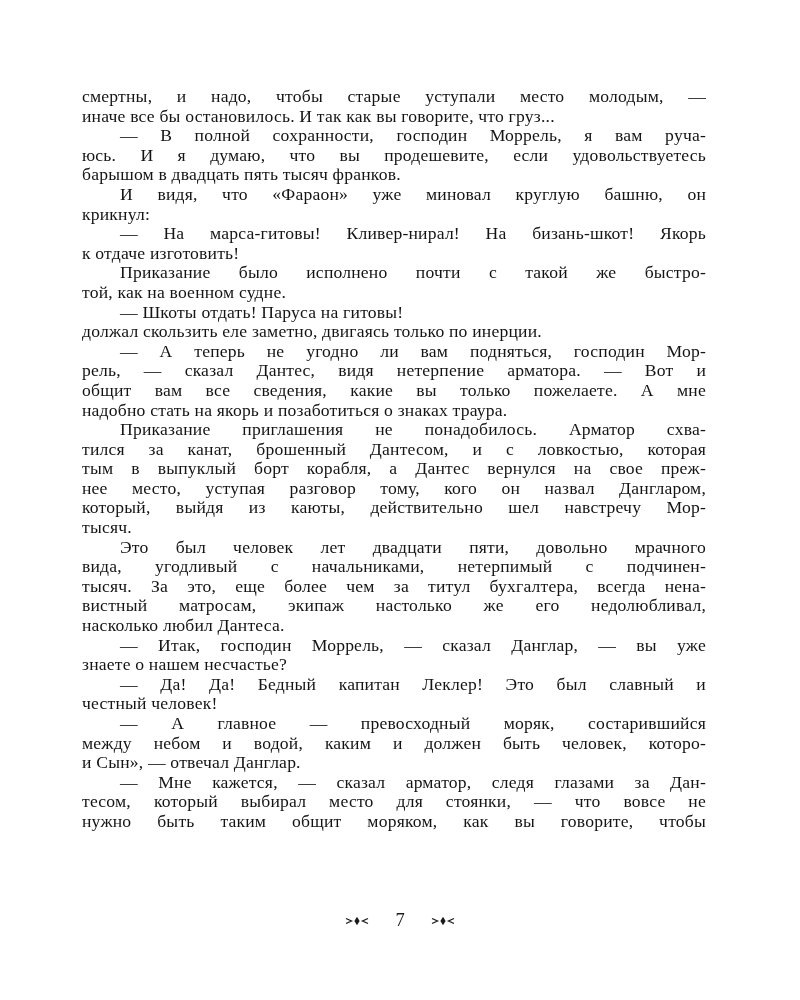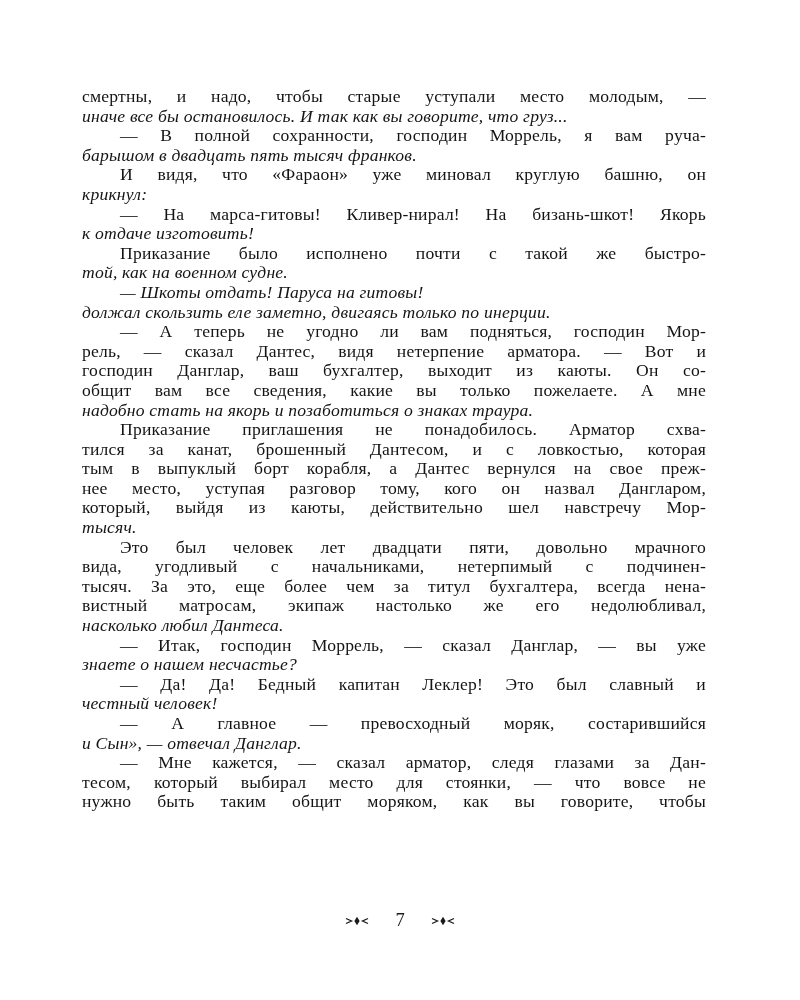--- a/index.html
+++ b/index.html
@@ -23,21 +23,21 @@
     line-height: 19.6px;
     letter-spacing: 0.2px;
   }
   .line {
     text-align: justify;
     text-align-last: justify;
     white-space: nowrap;      
     overflow: visible;
   }
   .line { white-space: normal; } 
-  .line.end { text-align-last: left; font-style: italic; }
+  .line.end { text-align-last: left; }
   .line.indent { text-indent: 38px; }
   .footer {
     position: absolute;
     left: 0; top: 910px;
     width: 800px;
     display: flex;
     justify-content: center;
     align-items: center;
     gap: 26px;
   }
@@ -50,50 +50,51 @@
 </style>
 </head>
 <body>
 
 <div class="sheet">
 
   <div class="page-text">
       <div class="line">смертны, и надо, чтобы старые уступали место молодым, —</div>
       <div class="line end">иначе все бы остановилось. И так как вы говорите, что груз...</div>
       <div class="line indent">— В полной сохранности, господин Моррель, я вам руча-</div>
+      <div class="line">юсь. И я думаю, что вы продешевите, если удовольствуетесь</div>
       <div class="line end">барышом в двадцать пять тысяч франков.</div>
       <div class="line indent">И видя, что «Фараон» уже миновал круглую башню, он</div>
       <div class="line end">крикнул:</div>
       <div class="line indent">— На марса-гитовы! Кливер-нирал! На бизань-шкот! Якорь</div>
       <div class="line end">к отдаче изготовить!</div>
       <div class="line indent">Приказание было исполнено почти с такой же быстро-</div>
       <div class="line end">той, как на военном судне.</div>
       <div class="line indent end">— Шкоты отдать! Паруса на гитовы!</div>
       <div class="line end">должал скользить еле заметно, двигаясь только по инерции.</div>
       <div class="line indent">— А теперь не угодно ли вам подняться, господин Мор-</div>
       <div class="line">рель, — сказал Дантес, видя нетерпение арматора. — Вот и</div>
-      <div class="line">господин Данглар, ваш бухгалтер, выходит из каюты. Он со-</div>
       <div class="line">общит вам все сведения, какие вы только пожелаете. А мне</div>
       <div class="line end">надобно стать на якорь и позаботиться о знаках траура.</div>
       <div class="line indent">Приказание приглашения не понадобилось. Арматор схва-</div>
       <div class="line">тился за канат, брошенный Дантесом, и с ловкостью, которая</div>
       <div class="line">тым в выпуклый борт корабля, а Дантес вернулся на свое преж-</div>
       <div class="line">нее место, уступая разговор тому, кого он назвал Дангларом,</div>
       <div class="line">который, выйдя из каюты, действительно шел навстречу Мор-</div>
       <div class="line end">тысяч.</div>
       <div class="line indent">Это был человек лет двадцати пяти, довольно мрачного</div>
       <div class="line">вида, угодливый с начальниками, нетерпимый с подчинен-</div>
       <div class="line">тысяч. За это, еще более чем за титул бухгалтера, всегда нена-</div>
       <div class="line">вистный матросам, экипаж настолько же его недолюбливал,</div>
       <div class="line end">насколько любил Дантеса.</div>
       <div class="line indent">— Итак, господин Моррель, — сказал Данглар, — вы уже</div>
       <div class="line end">знаете о нашем несчастье?</div>
       <div class="line indent">— Да! Да! Бедный капитан Леклер! Это был славный и</div>
       <div class="line end">честный человек!</div>
       <div class="line indent">— А главное — превосходный моряк, состарившийся</div>
+      <div class="line">между небом и водой, каким и должен быть человек, которо-</div>
       <div class="line end">и Сын», — отвечал Данглар.</div>
       <div class="line indent">— Мне кажется, — сказал арматор, следя глазами за Дан-</div>
       <div class="line">тесом, который выбирал место для стоянки, — что вовсе не</div>
       <div class="line">нужно быть таким общит моряком, как вы говорите, чтобы</div>
     </div>
 
   <div class="footer">
     <span class="orn">
       <svg width="24" height="10" viewBox="0 0 24 10" aria-hidden="true">
         <path d="M1 2.5 L6.5 5 L1 7.5" fill="none" stroke="#1a1a1a" stroke-width="1.3"></path>

